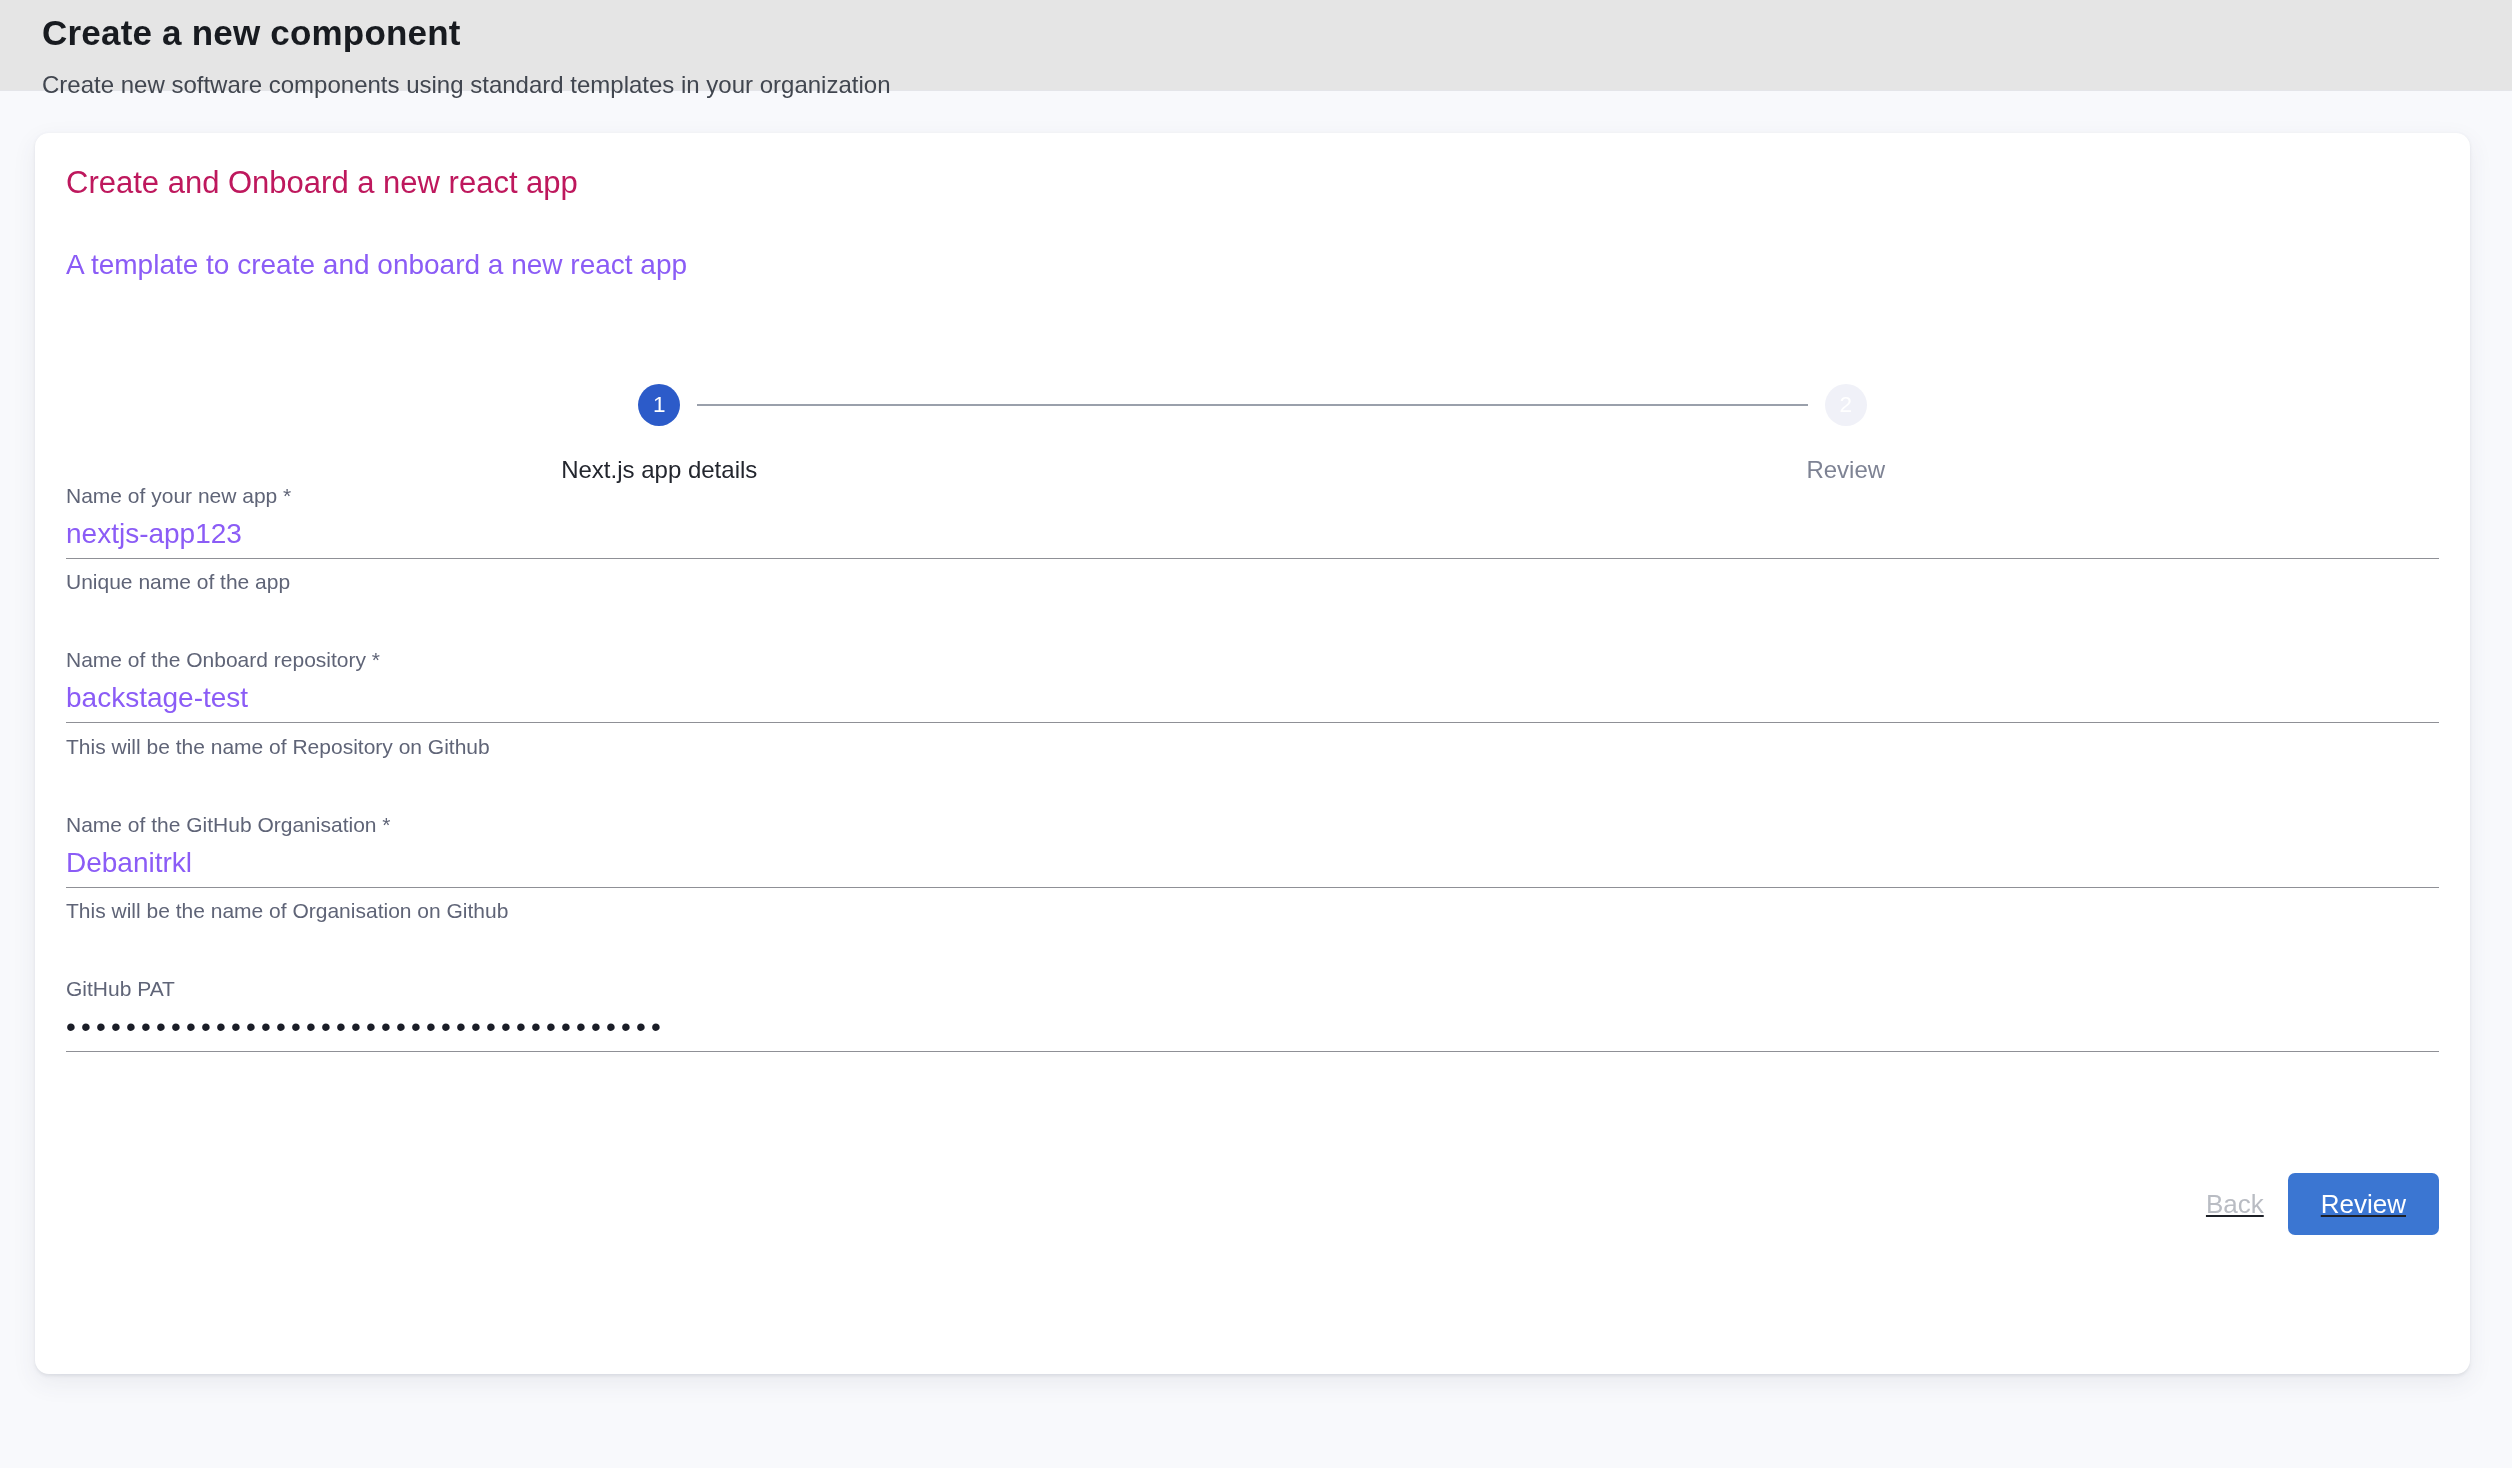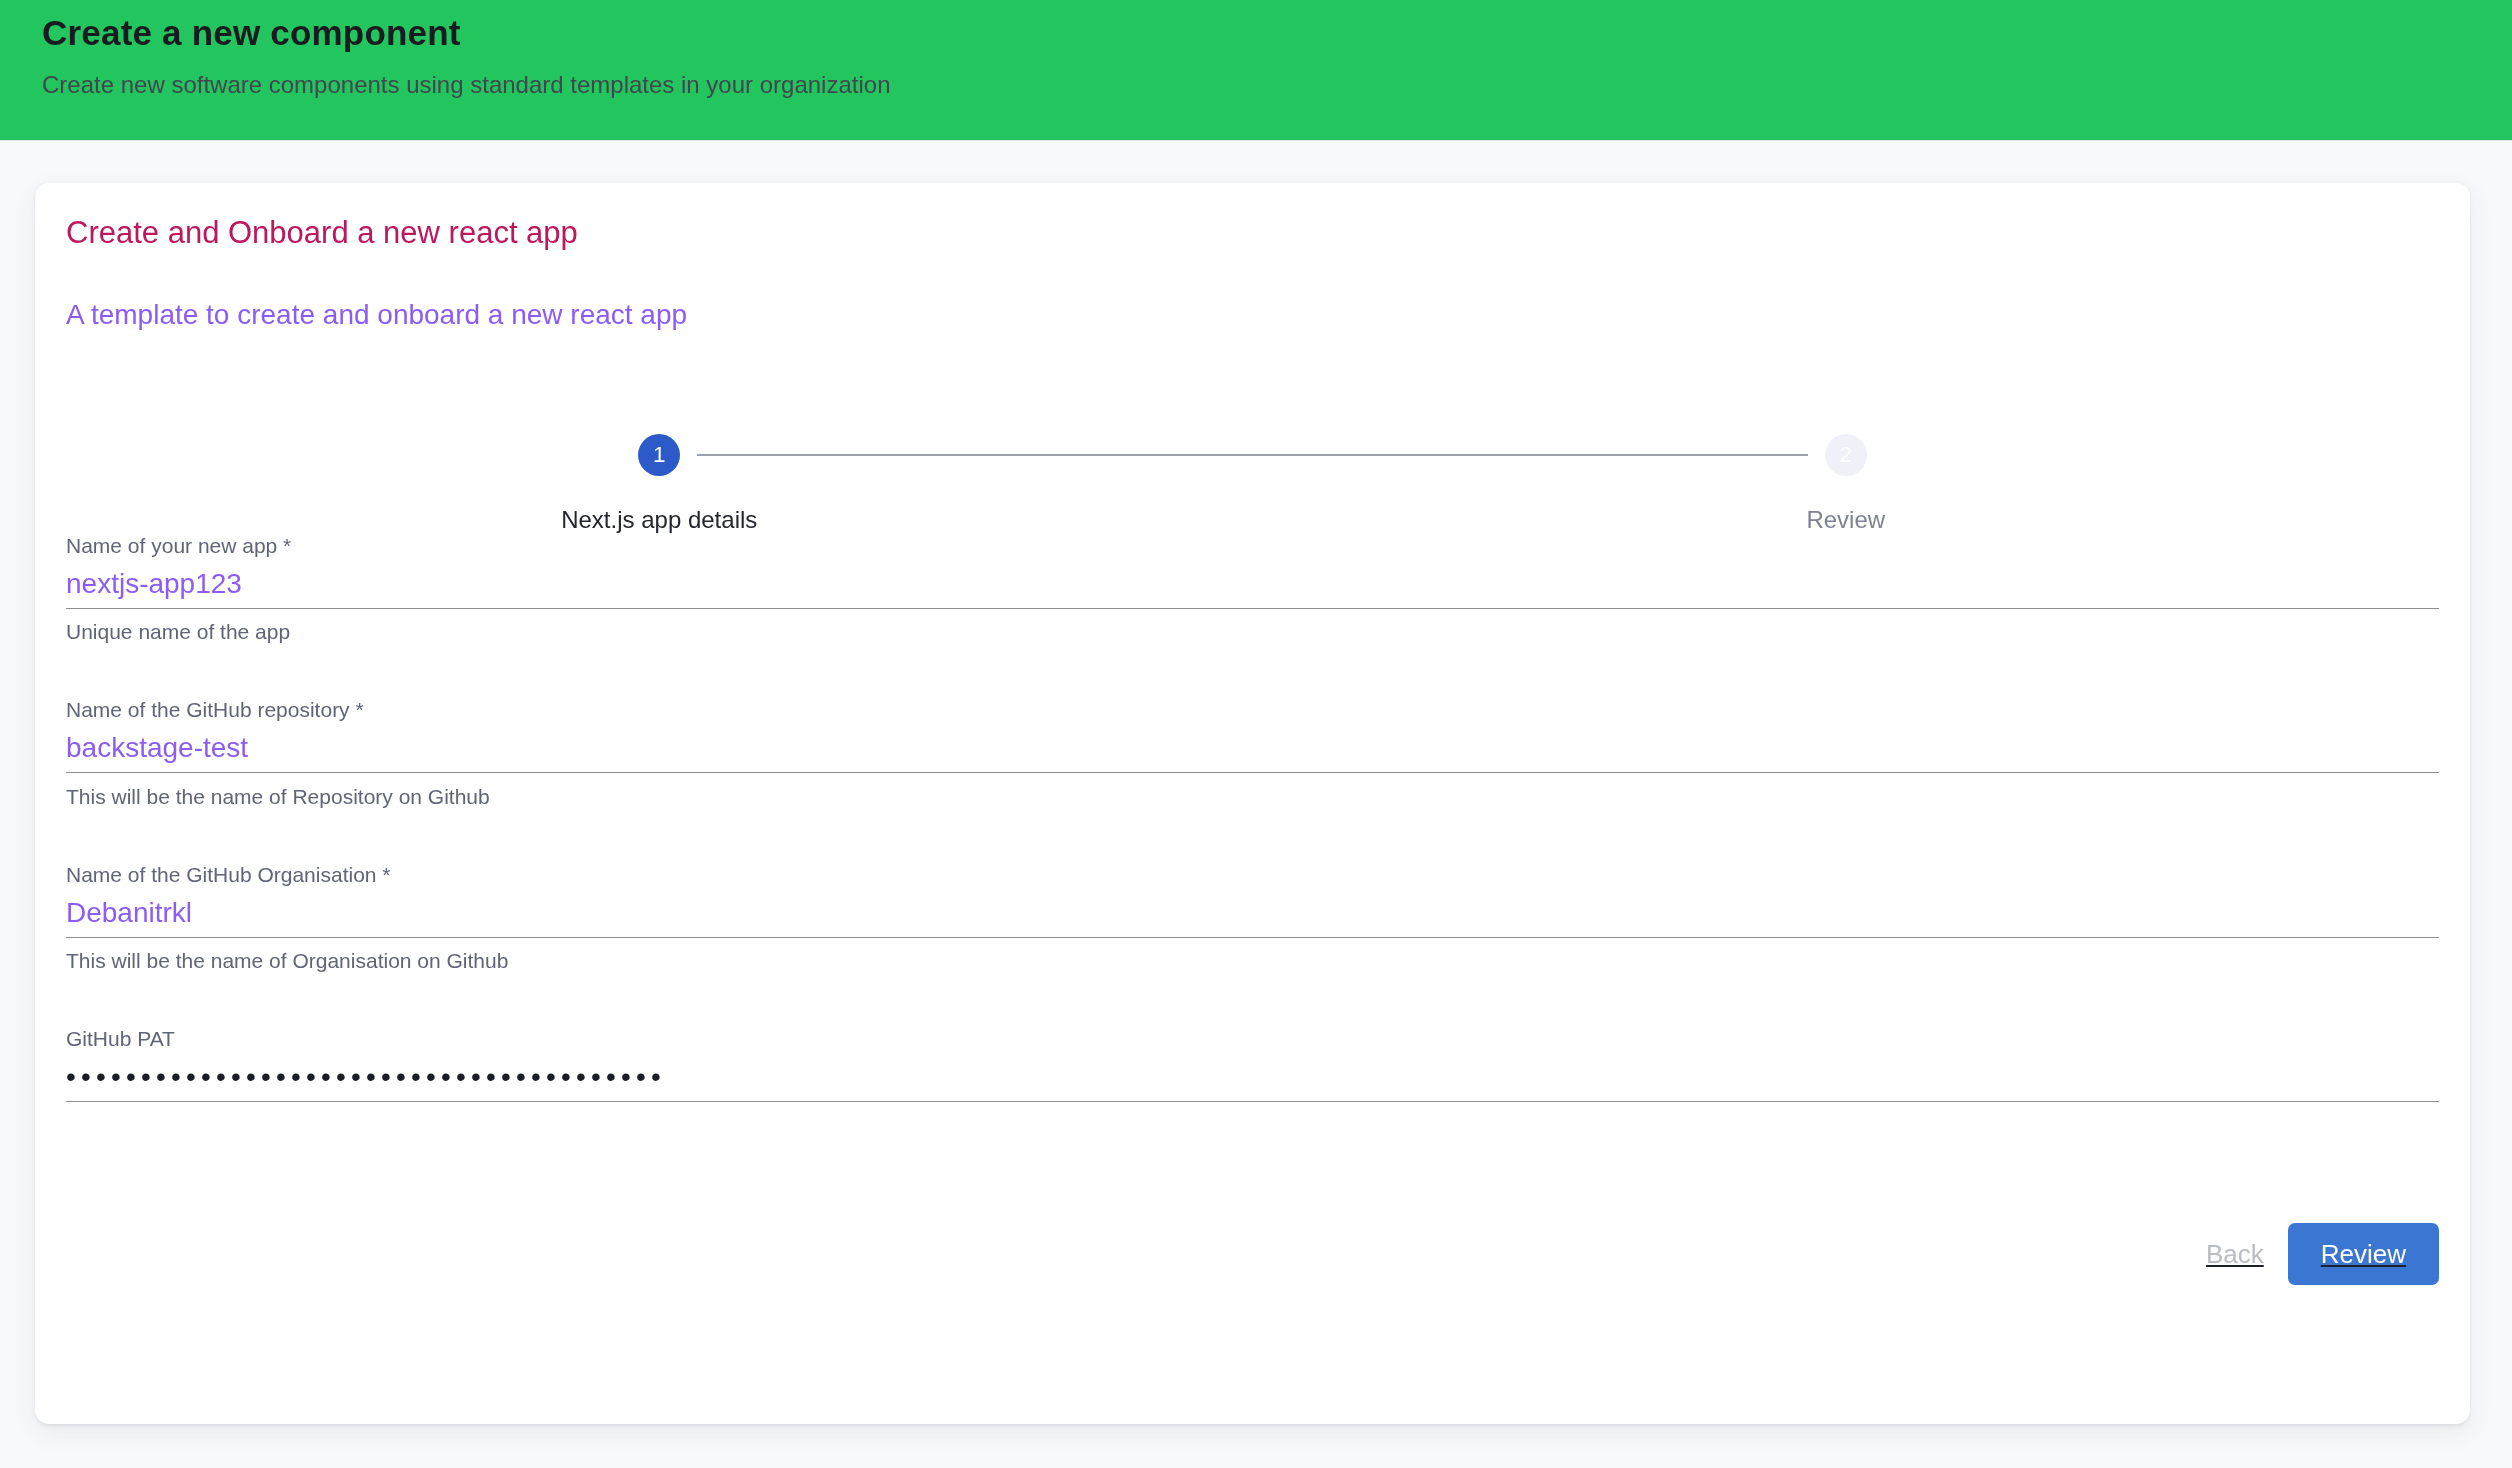--- a/index.html
+++ b/index.html
@@ -5,22 +5,22 @@
   * { margin: 0; padding: 0; box-sizing: border-box; }
   html, body { width: 2512px; height: 1469px; overflow: hidden; }
   body {
     font-family: "Liberation Sans", sans-serif;
     background: #f8f9fc;
     color: #1d2027;
   }
 
   
   .page-header {
-    background: #22c55e;
-    height: 141px;
+    background: #e5e5e5;
+    height: 91px;
     padding: 10.4px 42px 0 42px;
     border-bottom: 1.7px solid #e4e5e9;
   }
   .page-title {
     font-size: 35px;
     font-weight: 700;
     color: #181b20;
     line-height: 45px;
     letter-spacing: 0.2px;
   }
@@ -187,21 +187,21 @@
 
     <div class="form">
 
       <div class="field">
         <label class="field-label">Name of your new app *</label>
         <input class="field-input" type="text" value="nextjs-app123" style="">
         <div class="field-helper">Unique name of the app</div>
       </div>
 
       <div class="field">
-        <label class="field-label">Name of the GitHub repository *</label>
+        <label class="field-label">Name of the Onboard repository *</label>
         <input class="field-input" type="text" value="backstage-test" style="">
         <div class="field-helper">This will be the name of Repository on Github</div>
       </div>
 
       <div class="field">
         <label class="field-label">Name of the GitHub Organisation *</label>
         <input class="field-input" type="text" value="Debanitrkl" style="">
         <div class="field-helper">This will be the name of Organisation on Github</div>
       </div>
 

